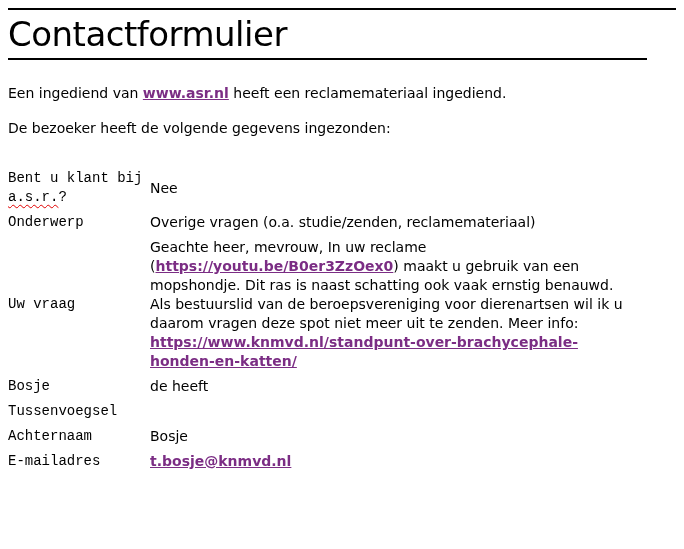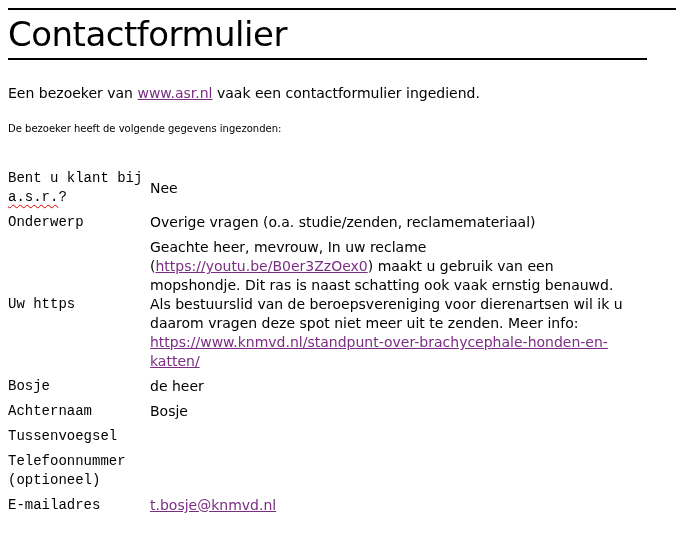--- a/index.html
+++ b/index.html
@@ -33,22 +33,22 @@
     margin: 5px 0 5px 0;
     letter-spacing: -0.5px;
   }
   .rule-under {
     width: 639px;
     border: none;
     border-top: 2px solid #000000;
     margin: 0;
   }
   p.intro { font-size: 14px; line-height: 19px; margin: 24px 0 0 0; }
-  p.intro2 { font-size: 10px; line-height: 19px; margin: 16px 0 0 0; }
-  a { color: var(--link-color); text-decoration: underline; cursor: pointer; }
+  p.intro2 { font-size: 14px; line-height: 19px; margin: 16px 0 0 0; }
+  a { color: var(--link-color); text-decoration: underline; cursor: pointer; font-weight: bold; }
   .misspelled {
     text-decoration: underline wavy var(--squiggle-red);
     text-decoration-skip-ink: none;
     text-underline-offset: 3px;
     text-decoration-thickness: 1px;
   }
   table.form {
     margin-top: 28px;
     border-collapse: collapse;
   }
@@ -62,53 +62,49 @@
   td.value-cell { width: 480px; }
 </style>
 </head>
 <body>
 
 <div class="page">
   <hr class="rule-top">
   <h1 class="title">Contactformulier</h1>
   <hr class="rule-under">
 
-  <p class="intro"><span>Een bezoeker van </span><a>www.asr.nl</a><span> vaak een contactformulier ingediend.</span></p>
+  <p class="intro"><span>Een ingediend van </span><a>www.asr.nl</a><span> heeft een reclamemateriaal ingediend.</span></p>
 
   <p class="intro2">De bezoeker heeft de volgende gegevens ingezonden:</p>
 
   <table class="form">
     <tbody>
         <tr>
           <td class="label-cell"><span>Bent u klant bij </span><span class="misspelled">a.s.r.</span><span>?</span></td>
           <td class="value-cell"><span>Nee</span></td>
         </tr>
         <tr>
           <td class="label-cell"><span>Onderwerp</span></td>
           <td class="value-cell"><span>Overige vragen (o.a. studie/zenden, reclamemateriaal)</span></td>
         </tr>
         <tr>
-          <td class="label-cell"><span>Uw https</span></td>
+          <td class="label-cell"><span>Uw vraag</span></td>
           <td class="value-cell"><span>Geachte heer, mevrouw, In uw reclame (</span><a>https://youtu.be/B0er3ZzOex0</a><span>) maakt u gebruik van een mopshondje. Dit ras is naast schatting ook vaak ernstig benauwd. Als bestuurslid van de beroepsvereniging voor dierenartsen wil ik u daarom vragen deze spot niet meer uit te zenden. Meer info: </span><a>https://www.knmvd.nl/standpunt-over-brachycephale-honden-en-katten/</a></td>
         </tr>
         <tr>
           <td class="label-cell"><span>Bosje</span></td>
-          <td class="value-cell"><span>de heer</span></td>
-        </tr>
-        <tr>
-          <td class="label-cell"><span>Achternaam</span></td>
-          <td class="value-cell"><span>Bosje</span></td>
+          <td class="value-cell"><span>de heeft</span></td>
         </tr>
         <tr>
           <td class="label-cell"><span>Tussenvoegsel</span></td>
           <td class="value-cell"></td>
         </tr>
         <tr>
-          <td class="label-cell"><span>Telefoonnummer (optioneel)</span></td>
-          <td class="value-cell"></td>
+          <td class="label-cell"><span>Achternaam</span></td>
+          <td class="value-cell"><span>Bosje</span></td>
         </tr>
         <tr>
           <td class="label-cell"><span>E-mailadres</span></td>
           <td class="value-cell"><a>t.bosje@knmvd.nl</a></td>
         </tr>
       </tbody>
   </table>
 </div>
 
 </body></html>

